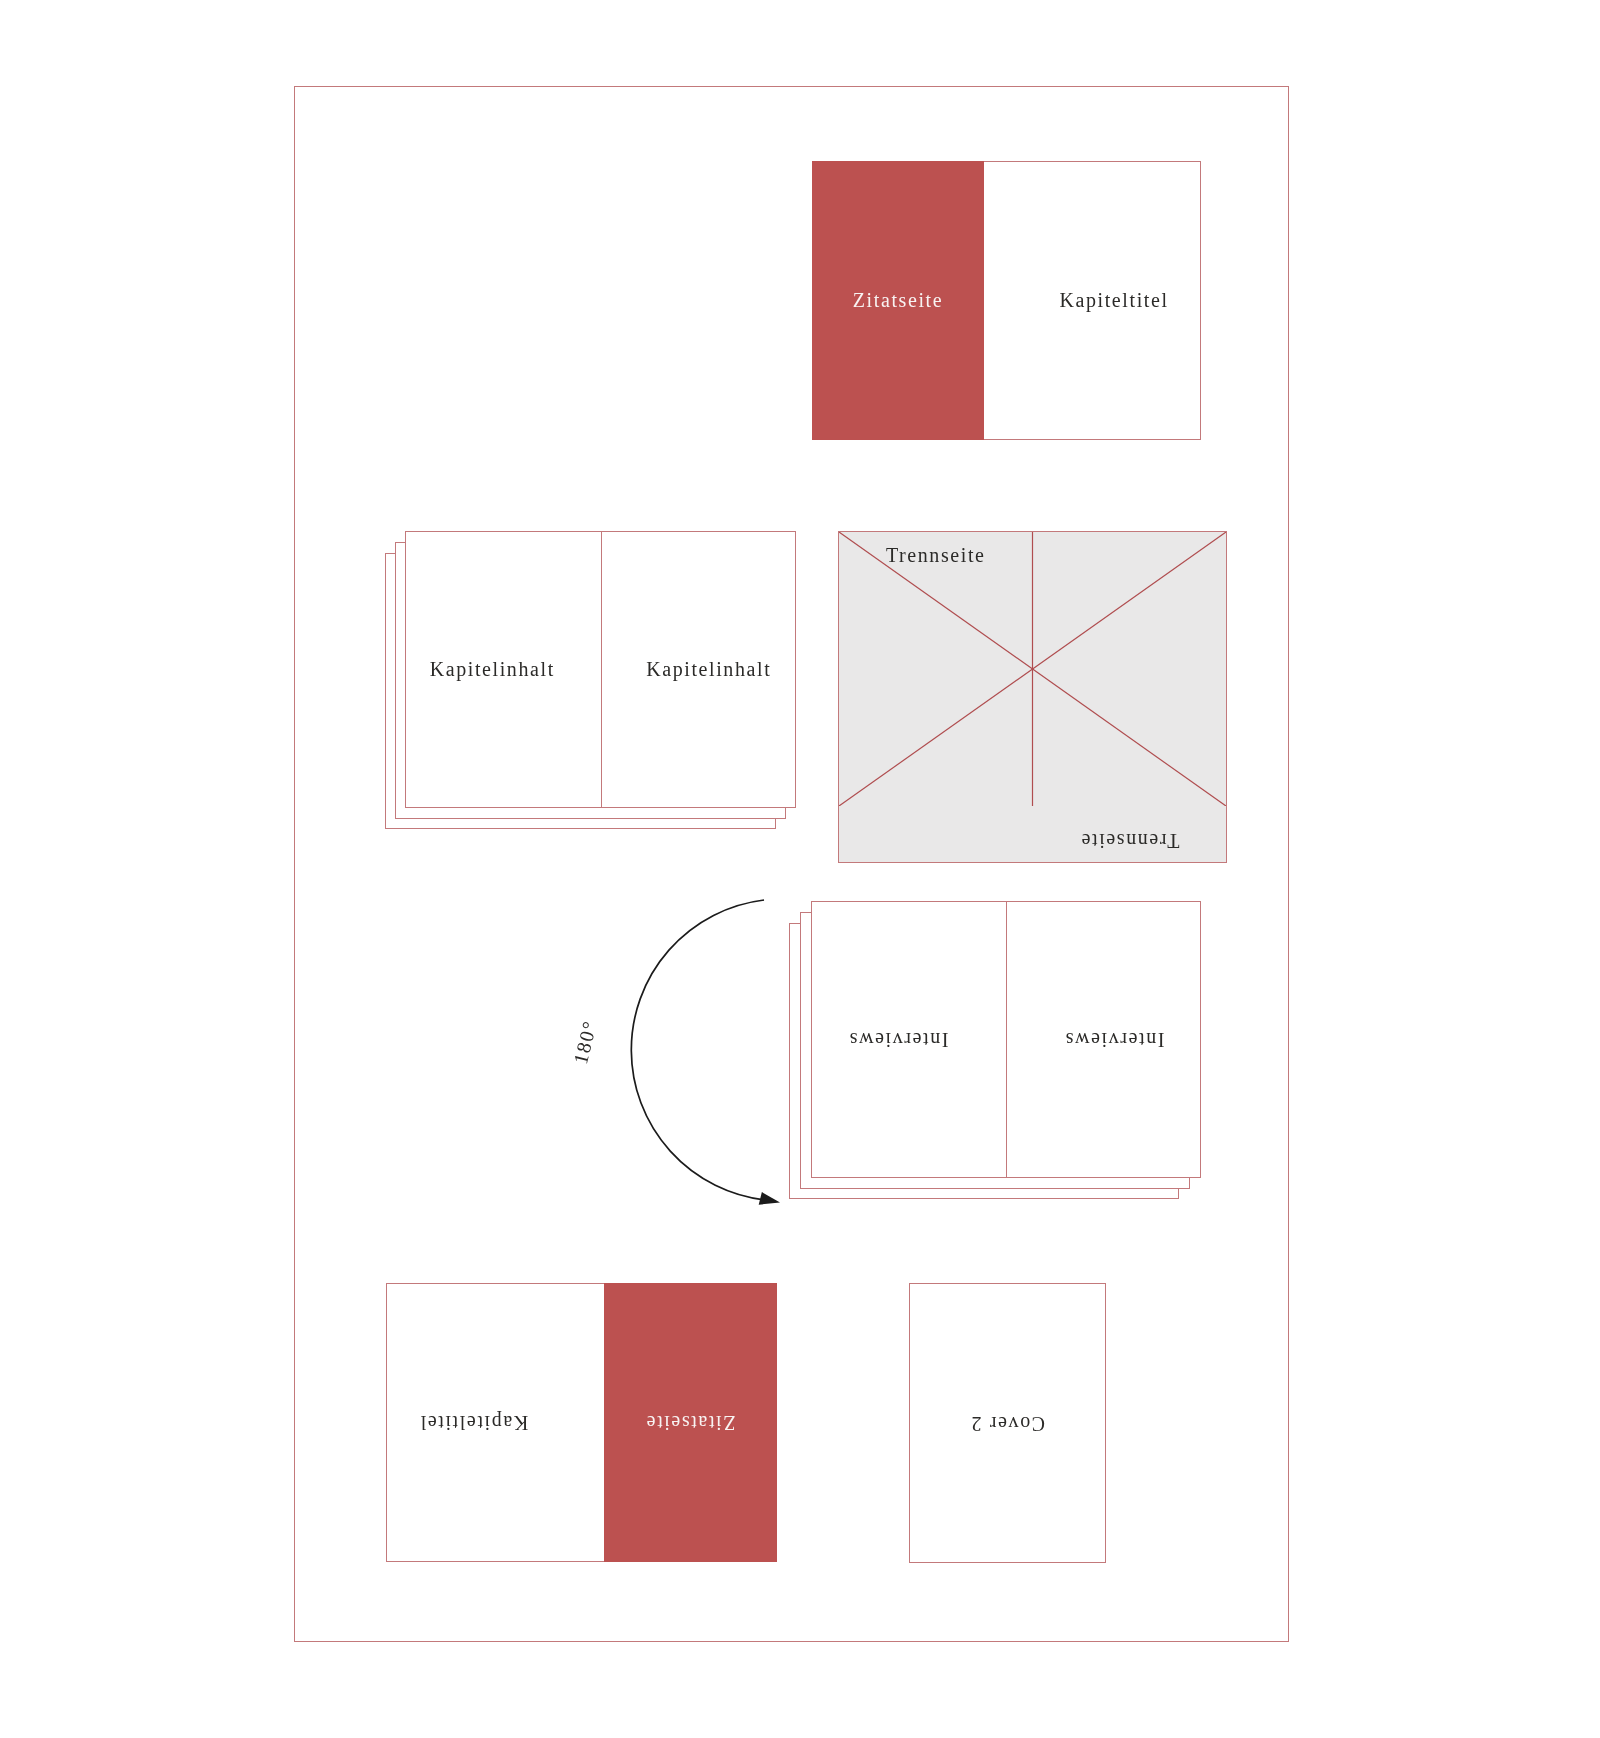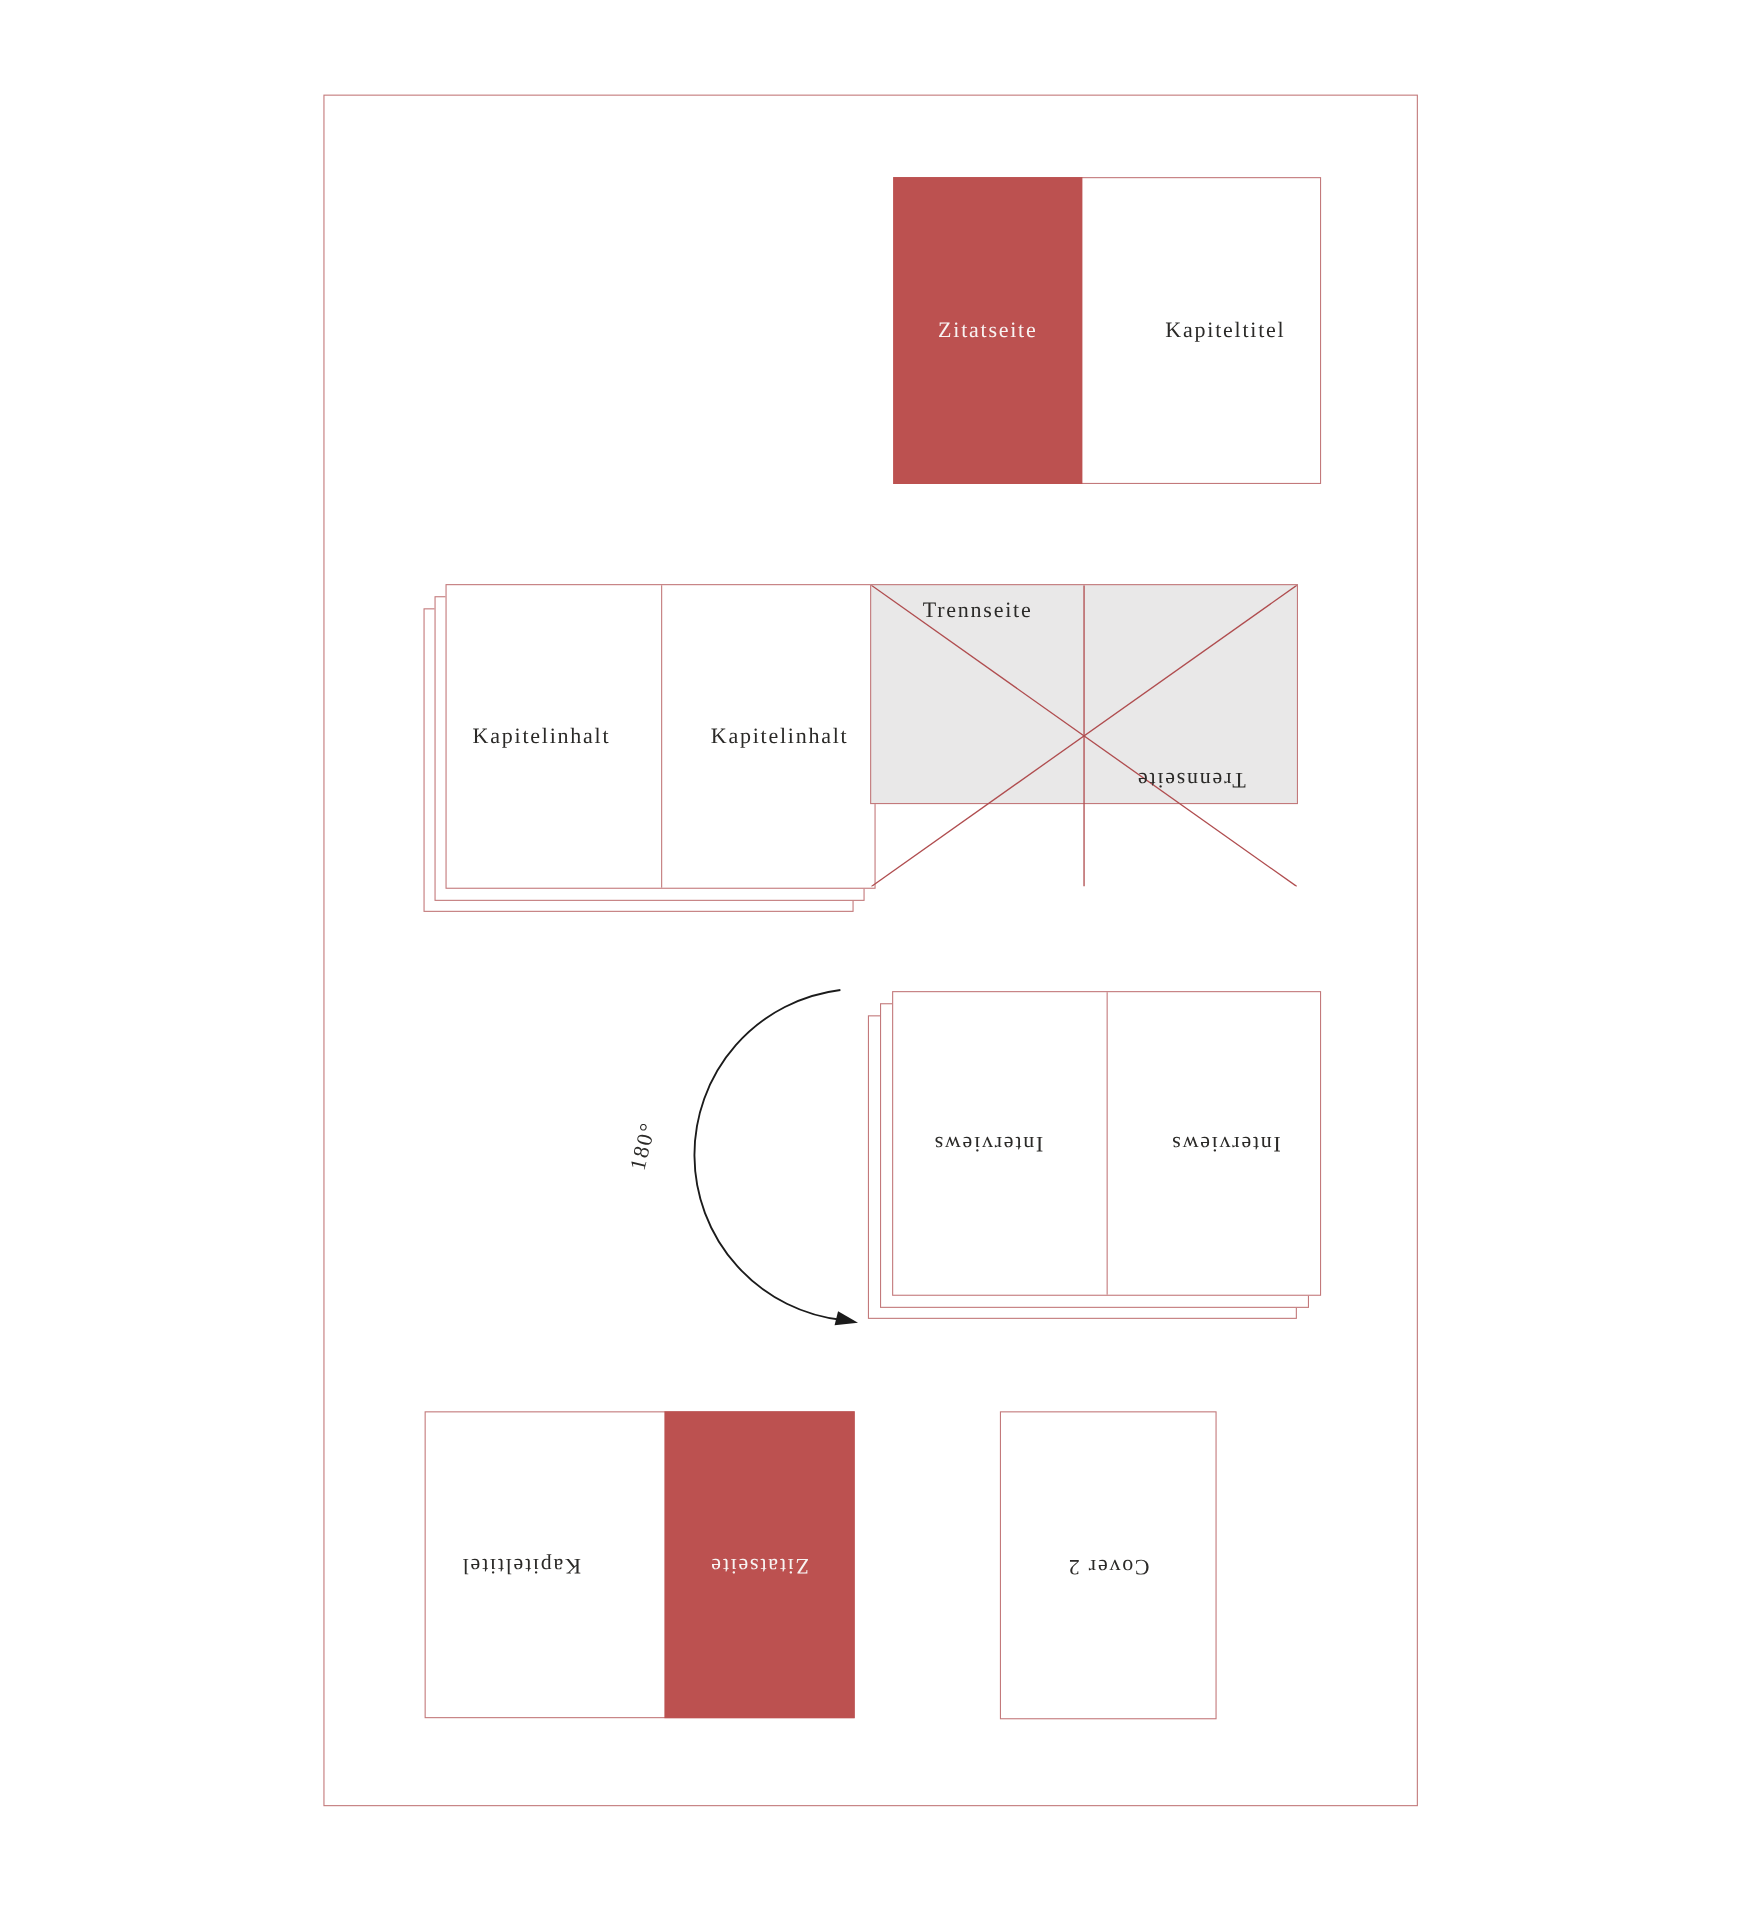--- a/index.html
+++ b/index.html
@@ -53,21 +53,21 @@
   <div class="abs sheet spread" style="left:405px;top:531px;width:391px;height:277px;text-align:right;">
     <div class="half">
       <span class="label">Kapitelinhalt</span>
     </div>
     <div class="half">
       <span class="label">Kapitelinhalt</span>
     </div>
     <div class="divider"></div>
   </div>
 
-  <div class="abs sheet gray" style="left:791px;top:531px;width:389px;height:200px;">
+  <div class="abs sheet gray" style="left:838px;top:531px;width:389px;height:332px;">
     <svg class="abs" style="left:0;top:0;" width="387" height="274" viewBox="0 0 387 274" preserveAspectRatio="none">
       <line x1="0" y1="0" x2="387" y2="274" stroke="var(--diagonal-red)" stroke-width="1.2"></line>
       <line x1="387" y1="0" x2="0" y2="274" stroke="var(--diagonal-red)" stroke-width="1.2"></line>
       <line x1="193.5" y1="0" x2="193.5" y2="274" stroke="var(--diagonal-red)" stroke-width="1.2"></line>
     </svg>
     <span class="label trenn-label-top">Trennseite</span>
     <span class="label trenn-label-bottom">Trennseite</span>
   </div>
 
   <svg class="abs" style="left:560px;top:880px;" width="240" height="340" viewBox="0 0 240 340">

